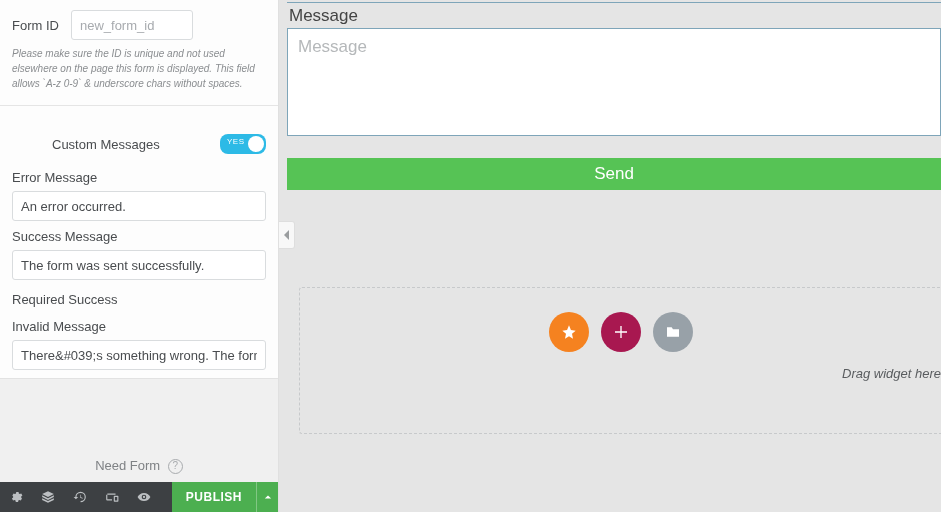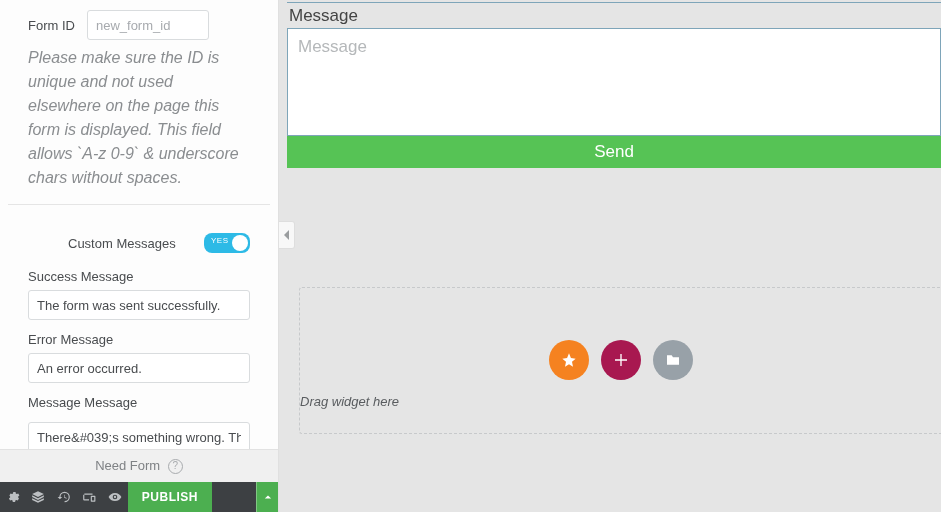--- a/index.html
+++ b/index.html
@@ -1,62 +1,62 @@
 <!DOCTYPE html>
 <html><head>
   <meta charset="utf-8">
   <style>
     * { box-sizing: border-box; margin: 0; padding: 0; }
     body { font-family: -apple-system, BlinkMacSystemFont, "Segoe UI", Arial, sans-serif; font-size: 13px; color: #494c4f; width: 941px; height: 512px; overflow: hidden; position: relative; background: #fff; }
 
     .sidebar { position: absolute; left: 0; top: 0; width: 279px; height: 512px; background: #fdfdfd; border-right: 1px solid #e0e0e0; display: flex; flex-direction: column; }
-    .sidebar-content { padding: 0 28px; overflow: hidden; }
+    .sidebar-content { padding: 0 12px; overflow: hidden; }
     .field-row { margin-bottom: 8px; }
     .field-row-inline { display: flex; align-items: center; gap: 12px; margin-bottom: 6px; margin-top: 10px;}
     .field-label { font-size: 13px; color: #494c4f; display:block; margin-bottom:6px;}
     .field-label-inline { font-size: 13px; color: #494c4f; }
-    .help-text { font-size: 16px; font-style: italic; color: #8a8d90; line-height: 1.5; margin-bottom: 14px; }
+    .help-text { font-size: 10px; font-style: italic; color: #8a8d90; line-height: 1.5; margin-bottom: 14px; }
     .text-input { width: 100%; height: 30px; border: 1px solid #d9dcde; border-radius: 3px; padding: 0 8px; font-size: 13px; color: #494c4f; background:#fff;}
     .text-input::placeholder { color: #a7aaae; }
     .text-input.narrow { width: 122px; }
 
     .section-divider { border-top: 1px solid #e5e5e5; margin: 0 -20px 14px -20px; padding-top:14px; }
     .section-header { display: flex; align-items: center; justify-content: space-between; margin-bottom: 16px; }
     .section-title { font-size: 13px; color: #494c4f; margin-left: 40px; }
 
     .toggle { position: relative; width: 46px; height: 20px; border-radius: 8px; background: #2dbae6; cursor: pointer; }
     .toggle .knob { position: absolute; right: 2px; top: 2px; width: 16px; height: 16px; border-radius: 50%; background: #fff; }
     .toggle .toggle-text { position:absolute; left:7px; top:3px; font-size:8px; color:#fff; letter-spacing:0.5px; }
 
     .sidebar-spacer { flex: 1; background: #f0f0f0; border-top:1px solid #e2e2e2; }
 
     .need-help { text-align:center; padding: 8px 0; color:#7f8285; font-size:13px; background:#f0f0f0;}
     .help-q { display:inline-block; width:15px; height:15px; border:1.5px solid #a8abae; border-radius:50%; font-size:10px; line-height:12px; text-align:center; color:#a8abae; margin-left:4px; vertical-align:middle;}
 
     .bottom-bar { height: 30px; background: #3d4043; display:flex; align-items:center; }
     .bb-icon { width:32px; text-align:center; color:#bcbfc2; font-size:13px; cursor:pointer; }
     .bb-icon svg { width:14px; height:14px; fill:#bcbfc2; display:block; margin:0 auto;}
-    .publish-btn { margin-left:auto; display:flex; height:30px;gap:44px; }
+    .publish-btn { margin-left:auto; display:flex; height:30px; }
     .publish-main { background:#4caf50; color:#fff; font-size:12px; font-weight:bold; letter-spacing:0.5px; padding:0 14px; display:flex; align-items:center; cursor:pointer;}
     .publish-caret { width:22px; background:#4caf50; border-left:1px solid rgba(255,255,255,0.3); display:flex; align-items:center; justify-content:center; cursor:pointer;}
     .publish-caret svg { width:8px; height:8px; fill:#fff;}
 
     .main { position:absolute; left:279px; top:0; right:0; height:512px; background:#e5e5e5; }
 
     .preview-top { padding-left:8px; }
     .topline { height: 5px; border-top: 1.5px solid #7ea5b9; border-bottom:1.5px solid #7ea5b9; margin-right:0; margin-top:-2px;}
     .msg-label { font-size:17px; color:#444; font-weight:300; margin:3px 0 2px 2px;}
     .msg-box { border:1.5px solid #7ea5b9; height:108px; padding:8px 10px; font-size:17px; color:#b5b8ba; font-weight:300; background:#fff;}
-    .send-btn { height:32px; background:#56c355; color:#fff; font-size:17px; font-weight:300; display:flex; align-items:center; justify-content:center; cursor:pointer; margin-right:0;}
+    .send-btn { margin-top:22px; height:32px; background:#56c355; color:#fff; font-size:17px; font-weight:300; display:flex; align-items:center; justify-content:center; cursor:pointer; margin-right:0;}
 
     .collapse-handle { position:absolute; left:0px; top:221px; width:16px; height:28px; border:1px solid #dedede; border-left:none; background:#f8f8f8; border-radius: 0 3px 3px 0; display:flex; align-items:center; justify-content:center; cursor:pointer;}
     .collapse-handle svg{width:6px;height:10px;fill:#9a9d9f;}
 
     .dropzone { position:absolute; left:20px; right:0; top:287px; height:147px; border:1.5px dashed #c7c9cb; border-right:none; border-radius:3px 0 0 3px; }
-    .dz-inner { position:absolute; left:0; right:0; top:52px; text-align:left;}
+    .dz-inner { position:absolute; left:0; right:0; top:24px; text-align:right;}
     .dz-icons { display:flex; justify-content:center; gap:12px; margin-bottom:14px;}
     .dz-icon { width:40px; height:40px; border-radius:50%; display:flex; align-items:center; justify-content:center; cursor:pointer;}
     .dz-icon.star { background:#f58220; }
     .dz-icon.plus { background:#a81850; }
     .dz-icon.folder { background:#98a1a8; }
     .dz-icon svg { width:16px; height:16px; fill:#fff; }
     .dz-text { font-style:italic; color:#595c5f; font-size:13px;}
   </style>
 </head>
 <body>
@@ -71,32 +71,33 @@
 
     <div class="section-divider"></div>
     <div class="section-header">
       <span class="section-title">Custom Messages</span>
       <div class="toggle">
         <span class="toggle-text">YES</span>
         <div class="knob"></div>
       </div>
     </div>
 
+    <div class="field-row" style="margin-top:12px;">
+      <span class="field-label">Error Message</span>
+      <input class="text-input" value="An error occurred." style="">
+    </div>
     <div class="field-row">
       <span class="field-label">Success Message</span>
       <input class="text-input" value="The form was sent successfully." style="">
     </div>
     <div class="field-row" style="margin-top:12px;">
-      <span class="field-label">Error Message</span>
-      <input class="text-input" value="An error occurred." style="">
+      <span class="field-label">Required Success</span>
     </div>
     <div class="field-row" style="margin-top:12px;">
-      <span class="field-label">Message Message</span>
-    </div>
-    <div class="field-row" style="margin-top:12px;">
+      <span class="field-label">Invalid Message</span>
       <input class="text-input" value="There&amp;#039;s something wrong. The form" style="">
     </div>
   </div>
 
   <div class="sidebar-spacer"></div>
 
   <div class="need-help">
     <span>Need Form</span>
     <span class="help-q">?</span>
   </div>

